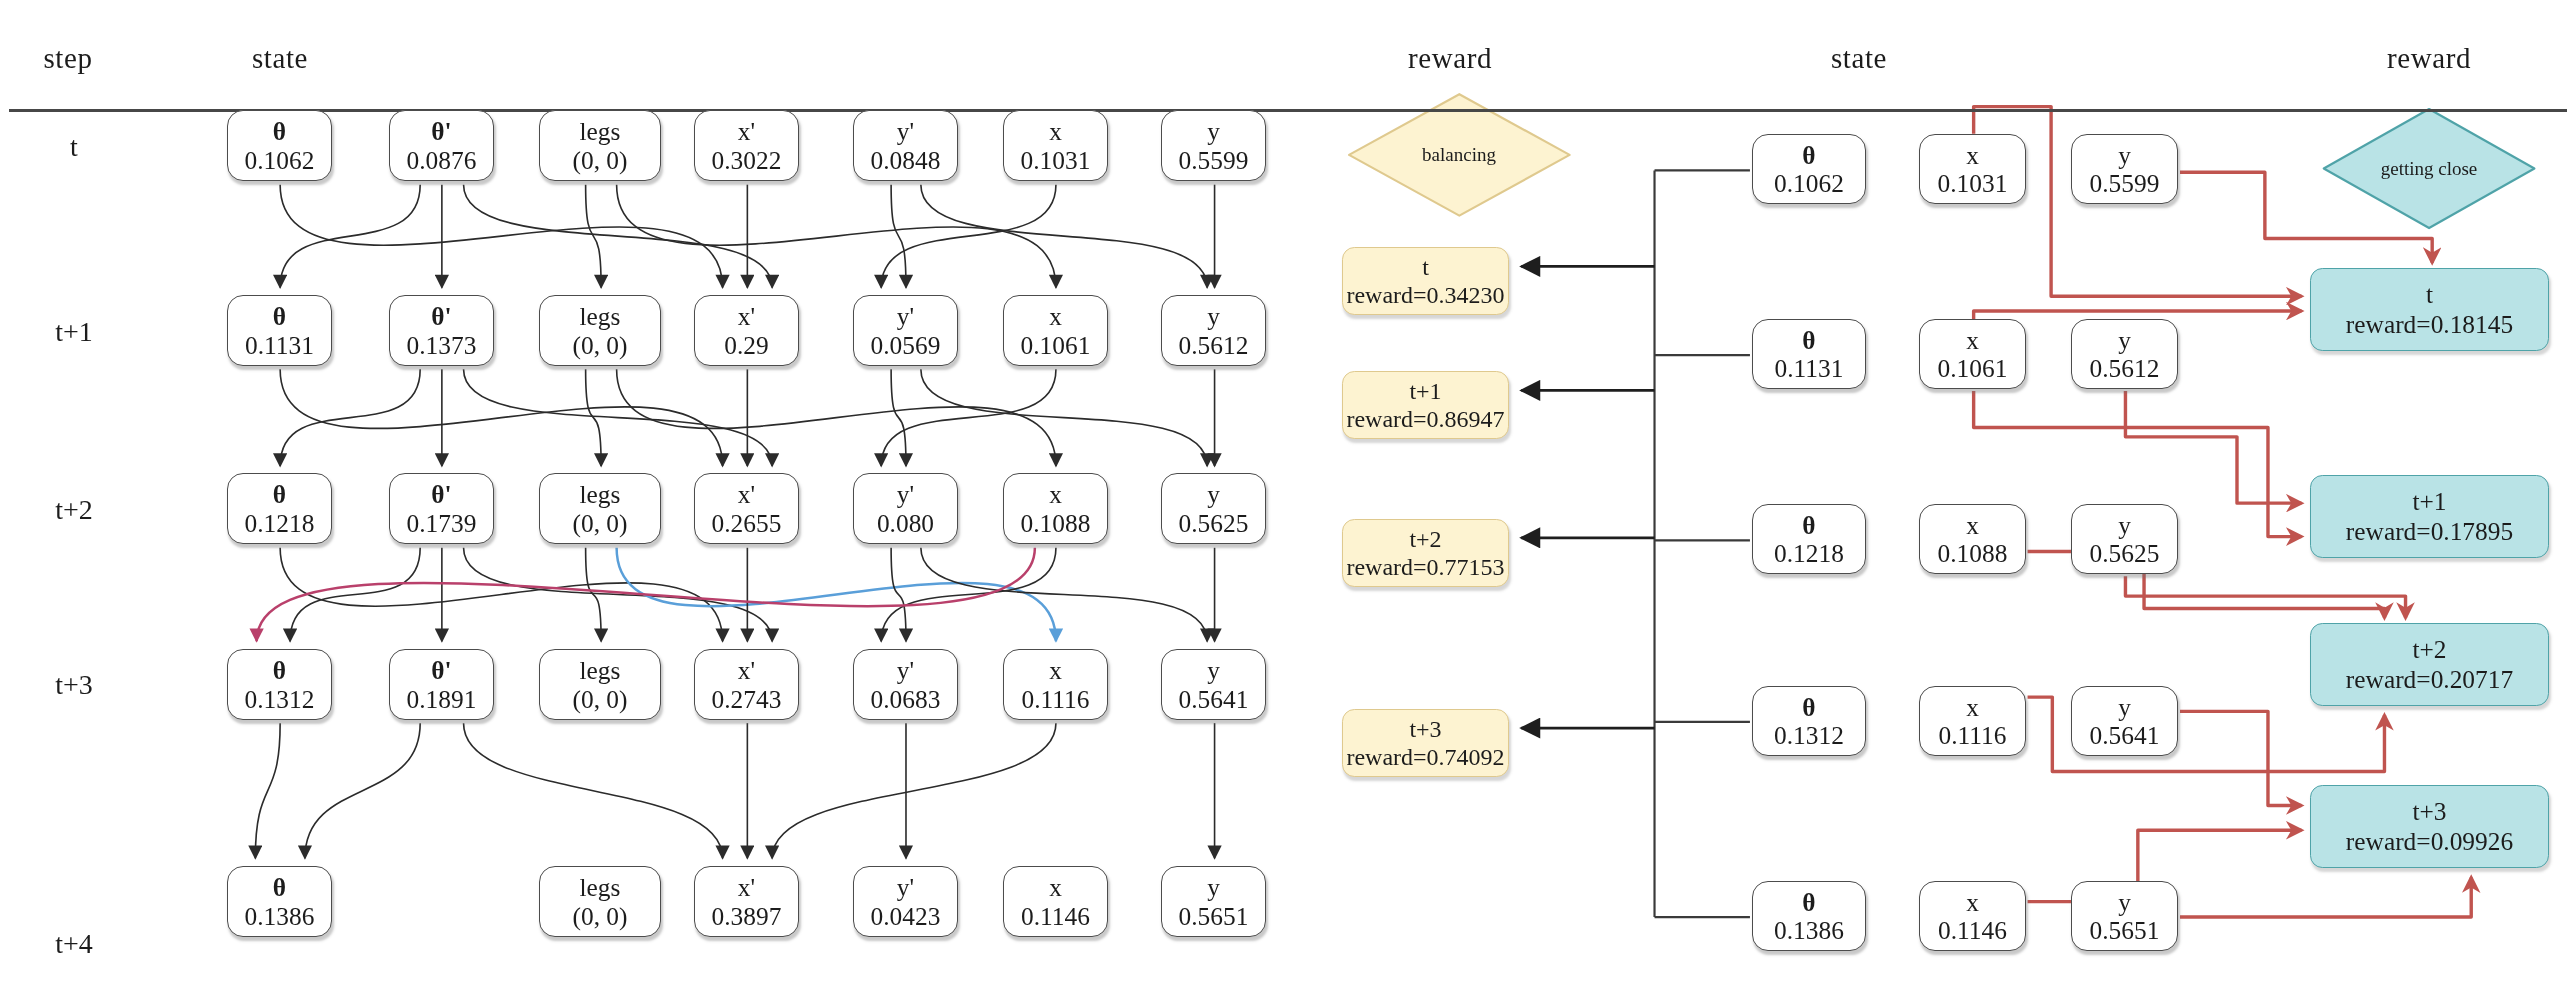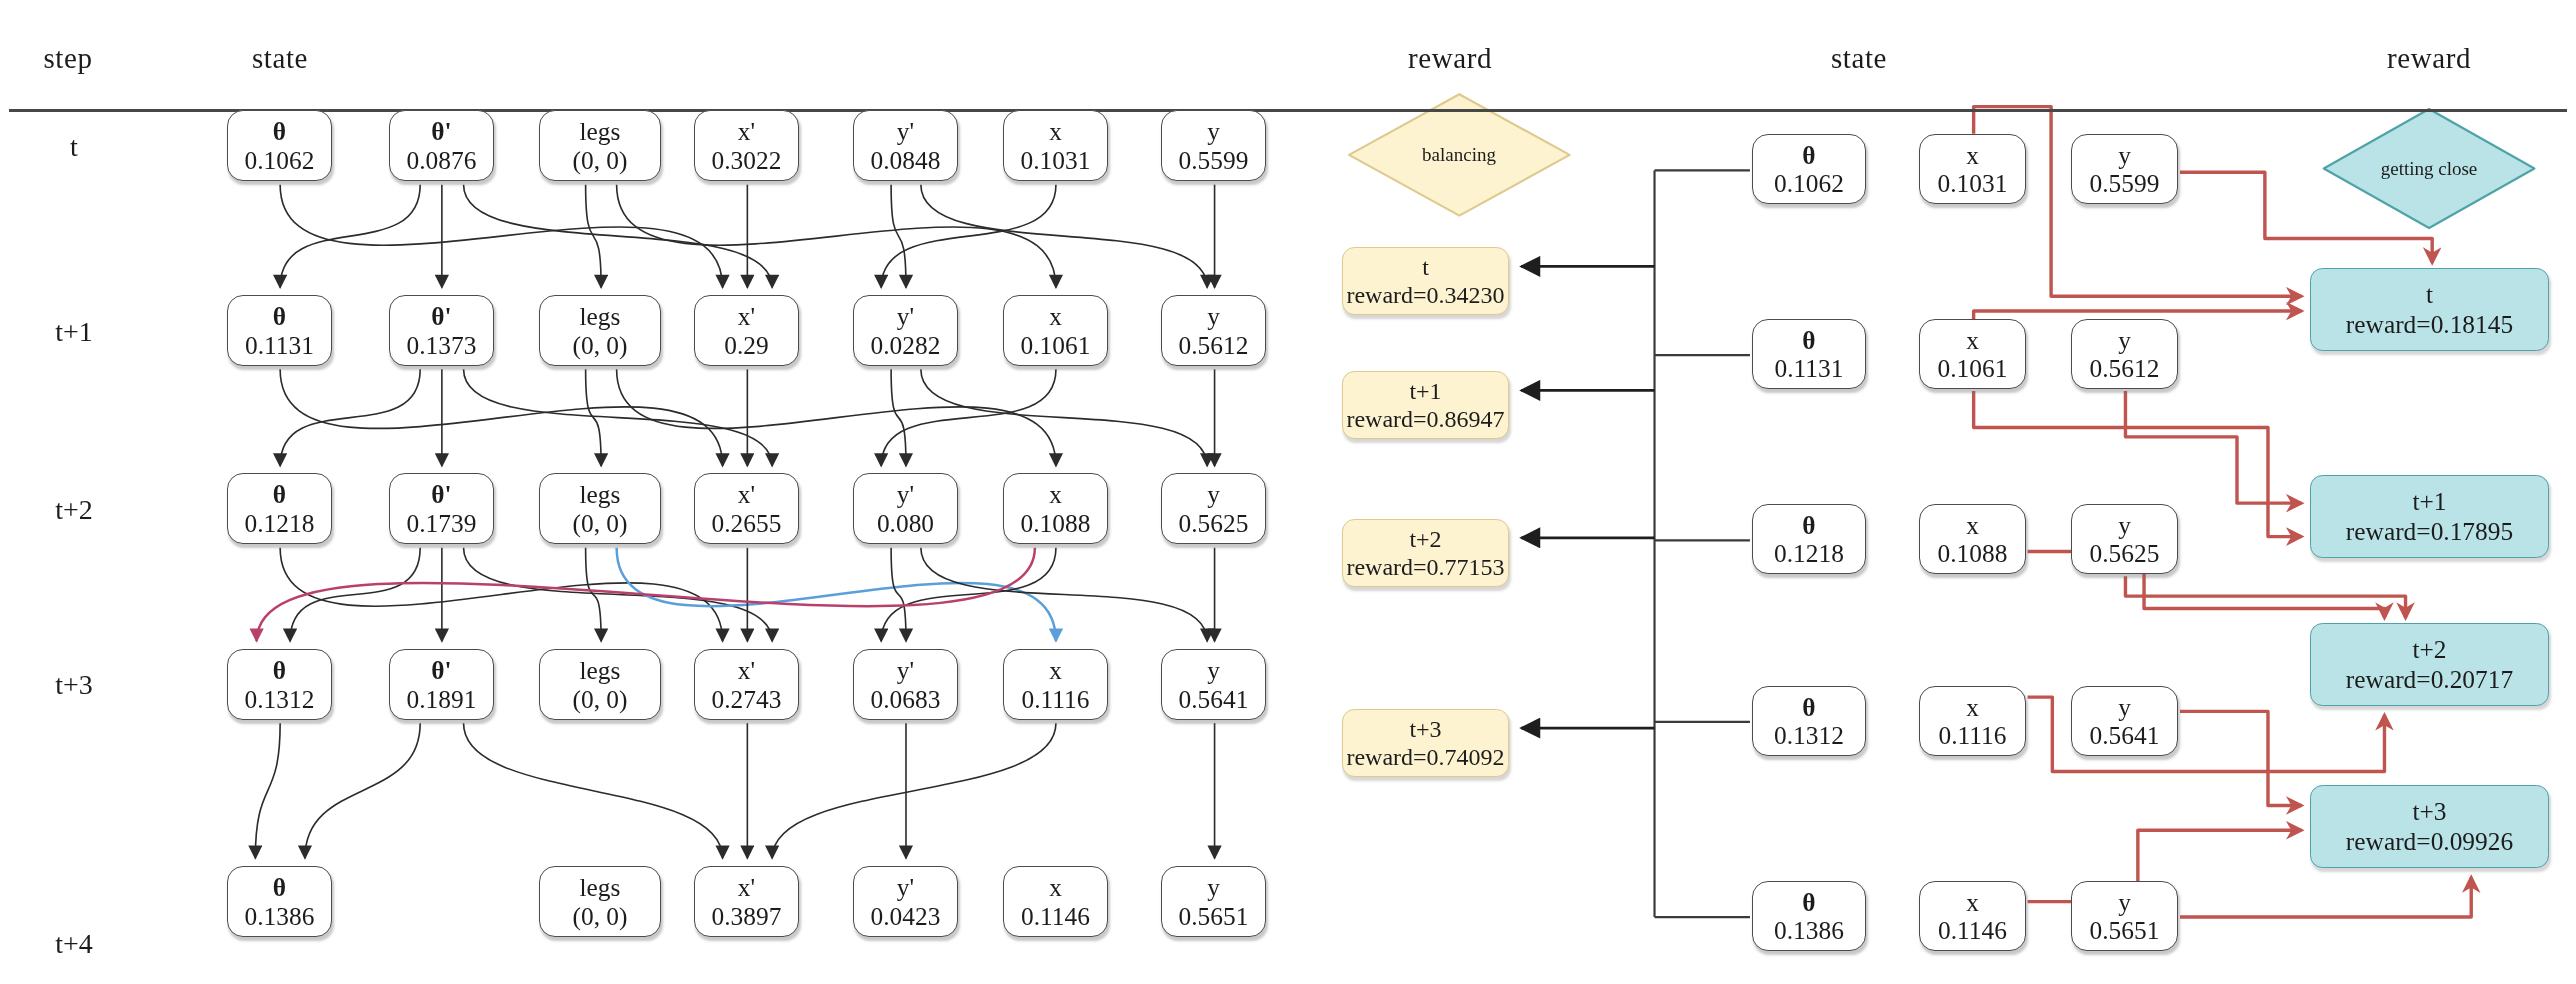--- a/index.html
+++ b/index.html
@@ -159,21 +159,21 @@
       <div class="node" style="left: 539px; top: 295px; width: 120px; height: 69px;">
         <div class="lbl">legs</div>
         <div class="val">(0,  0)</div>
       </div>
       <div class="node" style="left: 694px; top: 295px; width: 103px; height: 69px;">
         <div class="lbl">x'</div>
         <div class="val">0.29</div>
       </div>
       <div class="node" style="left: 853px; top: 295px; width: 103px; height: 69px;">
         <div class="lbl">y'</div>
-        <div class="val">0.0282</div>
+        <div class="val">0.0569</div>
       </div>
       <div class="node" style="left: 1003px; top: 295px; width: 103px; height: 69px;">
         <div class="lbl">x</div>
         <div class="val">0.1061</div>
       </div>
       <div class="node" style="left: 1161px; top: 295px; width: 103px; height: 69px;">
         <div class="lbl">y</div>
         <div class="val">0.5612</div>
       </div>
       <span class="step" style="left: 74px; top: 510px;">t+2</span>

